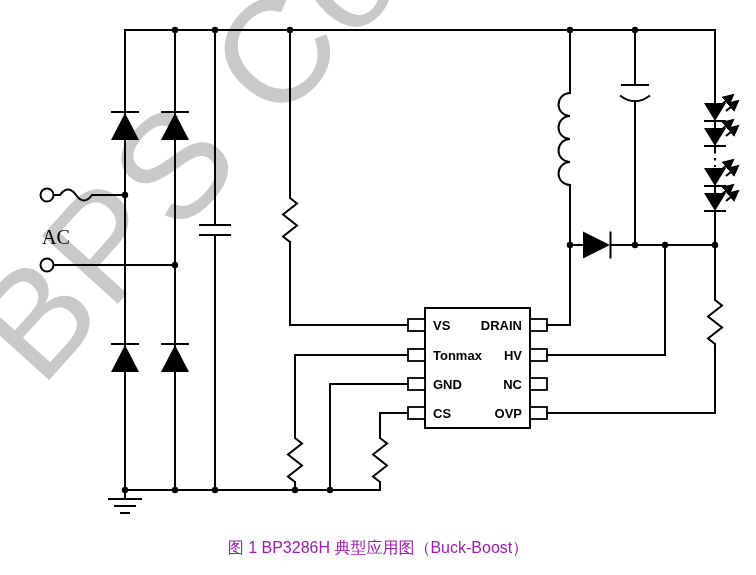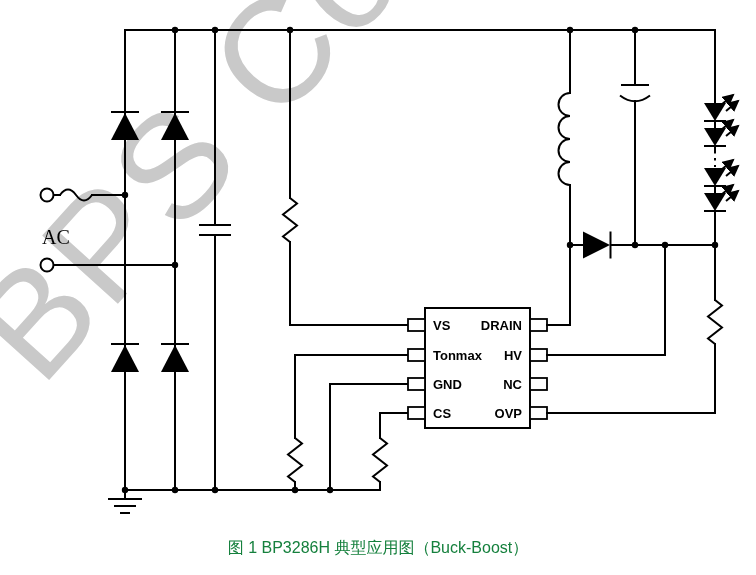--- a/index.html
+++ b/index.html
@@ -23,21 +23,21 @@
   .fil { fill:#000; stroke:none; }
   .box { fill:#fff; stroke:#000; stroke-width:1.8; }
   .body{ fill:#fff; stroke:#000; stroke-width:2; }
   .term{ fill:#fff; stroke:#000; stroke-width:2; }
   .dot { fill:#000; stroke:none; }
   .pin { font-family:"Liberation Sans", sans-serif; font-size:13px; font-weight:bold; fill:#000; }
   .aclbl { font-family:"Liberation Serif", serif; font-size:20px; fill:#000; }
 
   .caption {
     position:absolute; left:0; top:538px; width:756px;
-    text-align:center; font-size:16px; color:#15803d;
+    text-align:center; font-size:16px; color:#a21caf;
     font-family:"Liberation Sans", sans-serif;
   }
 </style>
 </head>
 <body>
 
 <div class="stage">
 
   <div class="watermark">BPS Con</div>
 

